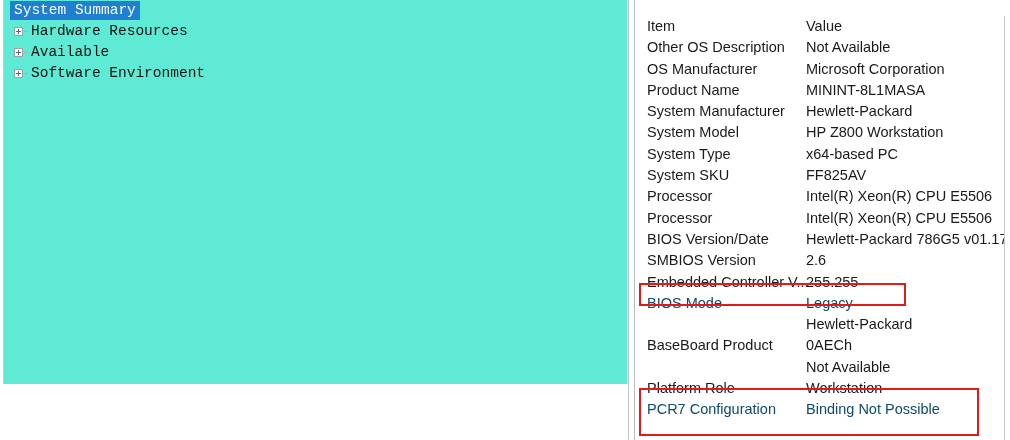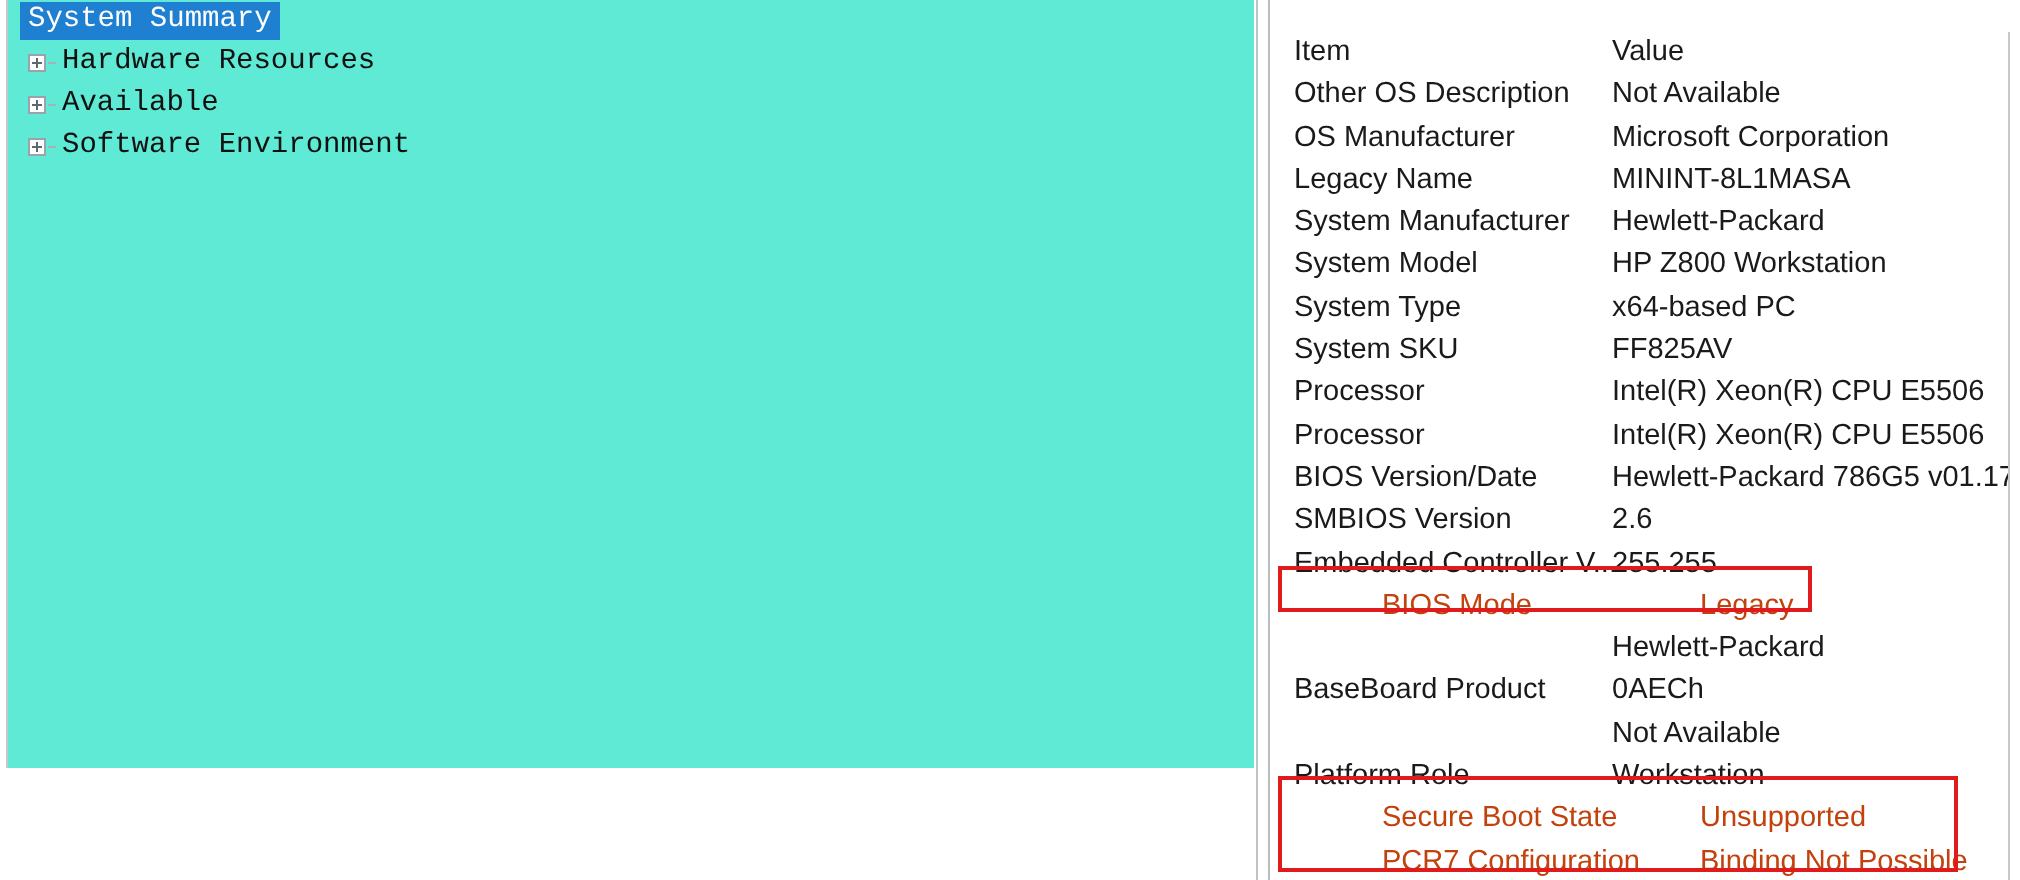--- a/index.html
+++ b/index.html
@@ -135,22 +135,21 @@
   }
   .cell-value {
     position: absolute;
     left: 170px;
     top: 0;
     white-space: nowrap;
     text-align: right;
   }
   .row.flagged .cell-item,
   .row.flagged .cell-value {
-    color: #c2410c;
-    margin-left: 44px;
+    color: #0c4a6e;
   }
 
   
   .redbox {
     position: absolute;
     border: 2px solid #e01b1b;
     box-sizing: border-box;
     pointer-events: none;
     background: transparent;
   }
@@ -205,21 +204,21 @@
 
     <div class="row">
       <span class="cell-item">Other OS Description</span>
       <span class="cell-value">Not Available</span>
     </div>
     <div class="row">
       <span class="cell-item">OS Manufacturer</span>
       <span class="cell-value">Microsoft Corporation</span>
     </div>
     <div class="row">
-      <span class="cell-item">Legacy Name</span>
+      <span class="cell-item">Product Name</span>
       <span class="cell-value">MININT-8L1MASA</span>
     </div>
     <div class="row">
       <span class="cell-item">System Manufacturer</span>
       <span class="cell-value">Hewlett-Packard</span>
     </div>
     <div class="row">
       <span class="cell-item">System Model</span>
       <span class="cell-value">HP Z800 Workstation</span>
     </div>
@@ -263,24 +262,20 @@
       <span class="cell-value">0AECh</span>
     </div>
     <div class="row">
       <span class="cell-value">Not Available</span>
     </div>
     <div class="row">
       <span class="cell-item">Platform Role</span>
       <span class="cell-value">Workstation</span>
     </div>
     <div class="row flagged">
-      <span class="cell-item">Secure Boot State</span>
-      <span class="cell-value">Unsupported</span>
-    </div>
-    <div class="row flagged">
       <span class="cell-item">PCR7 Configuration</span>
       <span class="cell-value">Binding Not Possible</span>
     </div>
 
   </div>
 
   <div class="redbox" id="redbox-bios-mode"></div>
   <div class="redbox" id="redbox-secureboot"></div>
 
 </div>

